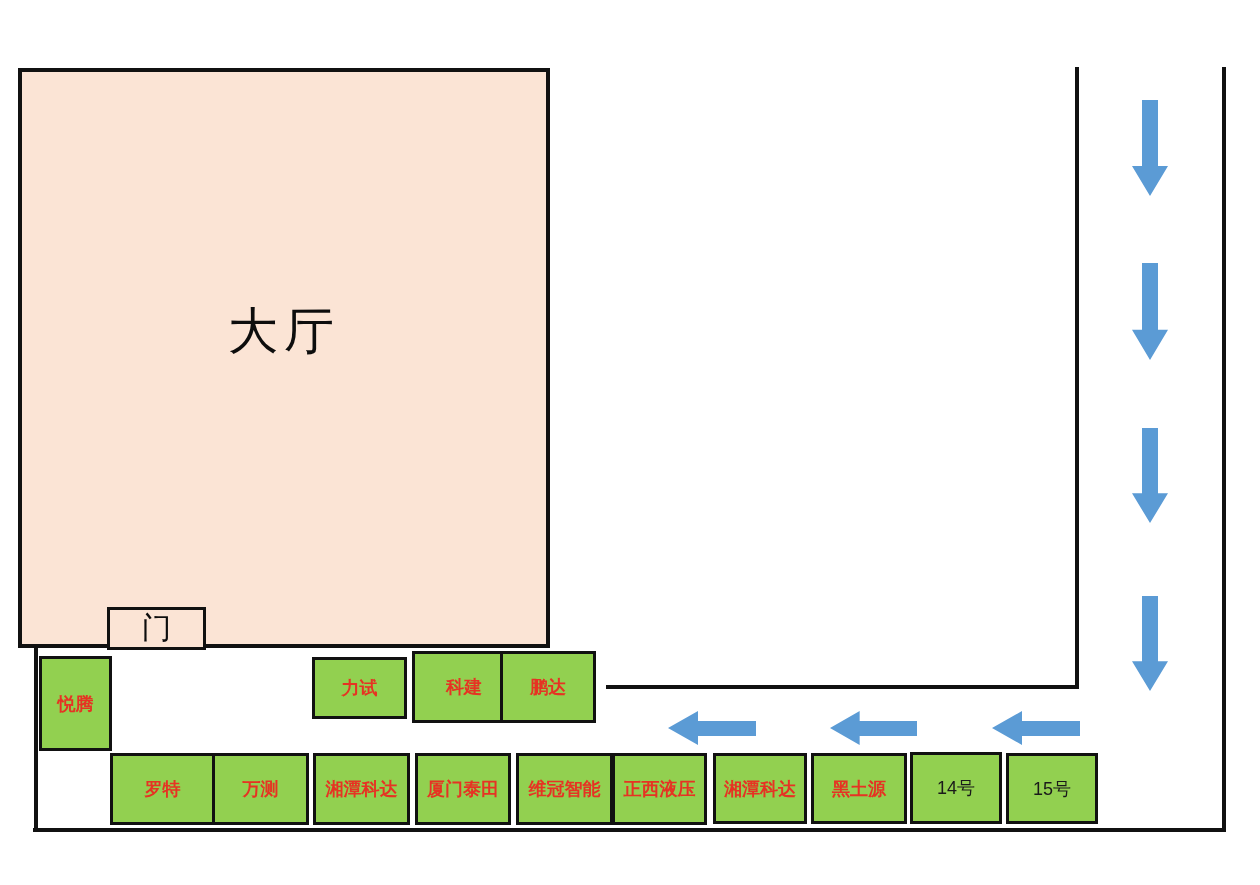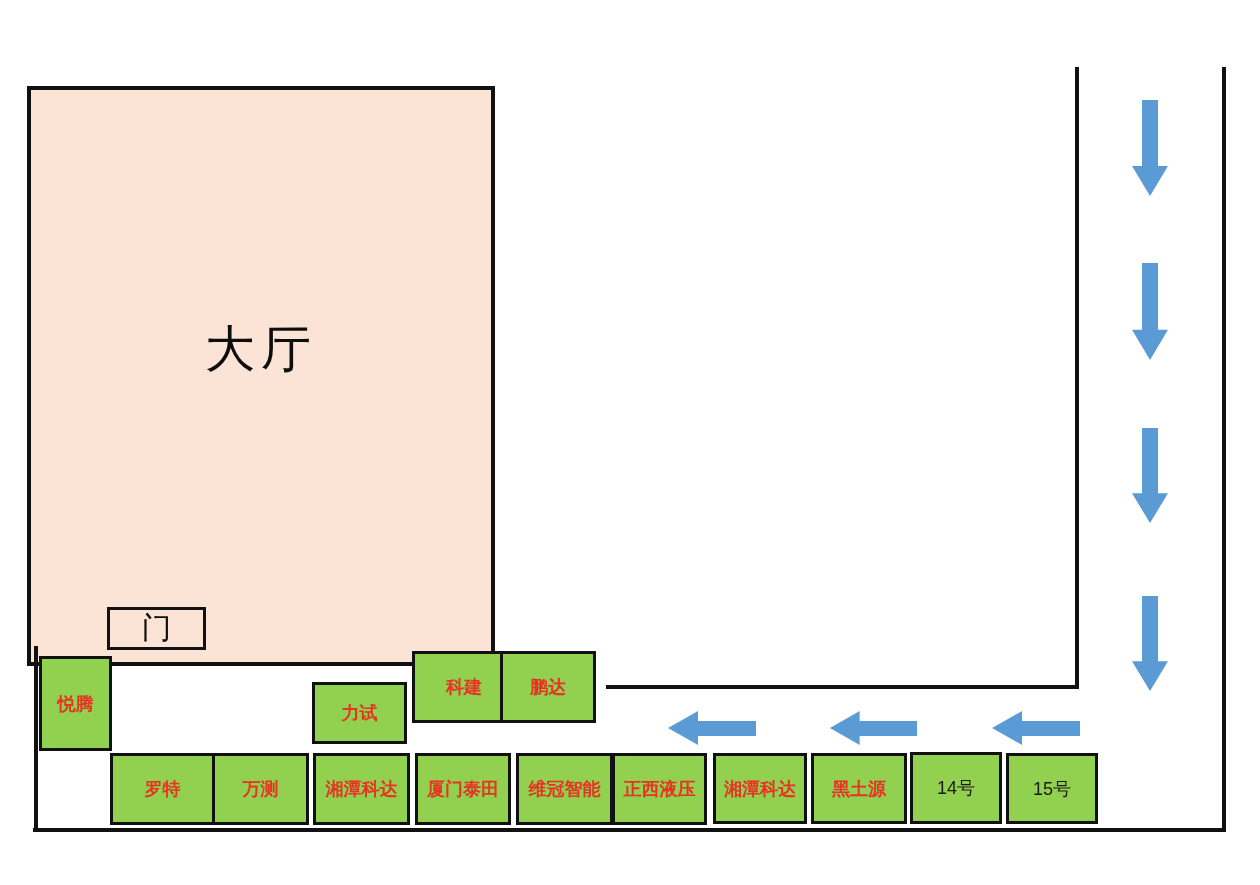--- a/index.html
+++ b/index.html
@@ -9,22 +9,22 @@
     --booth-label-black:#1a1a1a;
     --arrow-blue:#5b9bd5;
     --wall-black:#111111;
   }
   html,body{margin:0;padding:0;background:#ffffff;}
   body{font-family:"Liberation Sans","DejaVu Sans",sans-serif;}
   #canvas{position:relative;width:1260px;height:885px;background:#ffffff;overflow:hidden;}
 
   
   .hall{
-    position:absolute;left:27px;top:68px;width:468px;height:580px;
-    background:var(--hall-fill);border:4px solid var(--wall-black);box-sizing:border-box;margin-top:18px;
+    position:absolute;left:18px;top:68px;width:532px;height:580px;
+    background:var(--hall-fill);border:4px solid var(--wall-black);box-sizing:border-box;
   }
   .hall-label{
     position:absolute;left:0;right:0;top:234px;text-align:center;
     font-family:"DejaVu Serif","Liberation Serif",serif;
     font-size:50px;line-height:1;color:#0d0d0d;letter-spacing:6px;
   }
   .door{
     position:absolute;left:107px;top:607px;width:99px;height:43px;
     background:var(--hall-fill);border:3px solid var(--wall-black);box-sizing:border-box;
     display:flex;align-items:center;justify-content:center;z-index:3;
@@ -45,21 +45,21 @@
     position:absolute;background:var(--booth-fill);
     border:3px solid var(--wall-black);box-sizing:border-box;
     display:flex;align-items:center;justify-content:center;
     font-size:18px;font-weight:bold;color:var(--booth-label-red);
     white-space:nowrap;
   }
   .booth.num{color:var(--booth-label-black);font-weight:normal;font-size:18px;}
 
   .b-yueteng{left:39px;top:656px;width:73px;height:95px;}
   .b-bairuikun{left:210px;top:651px;width:97px;height:73px;}
-  .b-lishi{left:312px;top:682px;width:95px;height:62px;}
+  .b-lishi{left:312px;top:657px;width:95px;height:62px;}
   .b-kejian{left:412px;top:651px;width:104px;height:72px;}
   .b-pengda{left:500px;top:651px;width:96px;height:72px;}
 
   .b-luote{left:110px;top:753px;width:105px;height:72px;}
   .b-wance{left:212px;top:753px;width:97px;height:72px;}
   .b-xiangtankeda{left:313px;top:753px;width:97px;height:72px;}
   .b-xiamentaitian{left:415px;top:753px;width:96px;height:72px;}
   .b-weiguanzhineng{left:516px;top:753px;width:97px;height:72px;}
   .b-zhengxiyeya{left:612px;top:753px;width:95px;height:72px;}
   .b-zhonghexincheng{left:713px;top:753px;width:94px;height:71px;}

